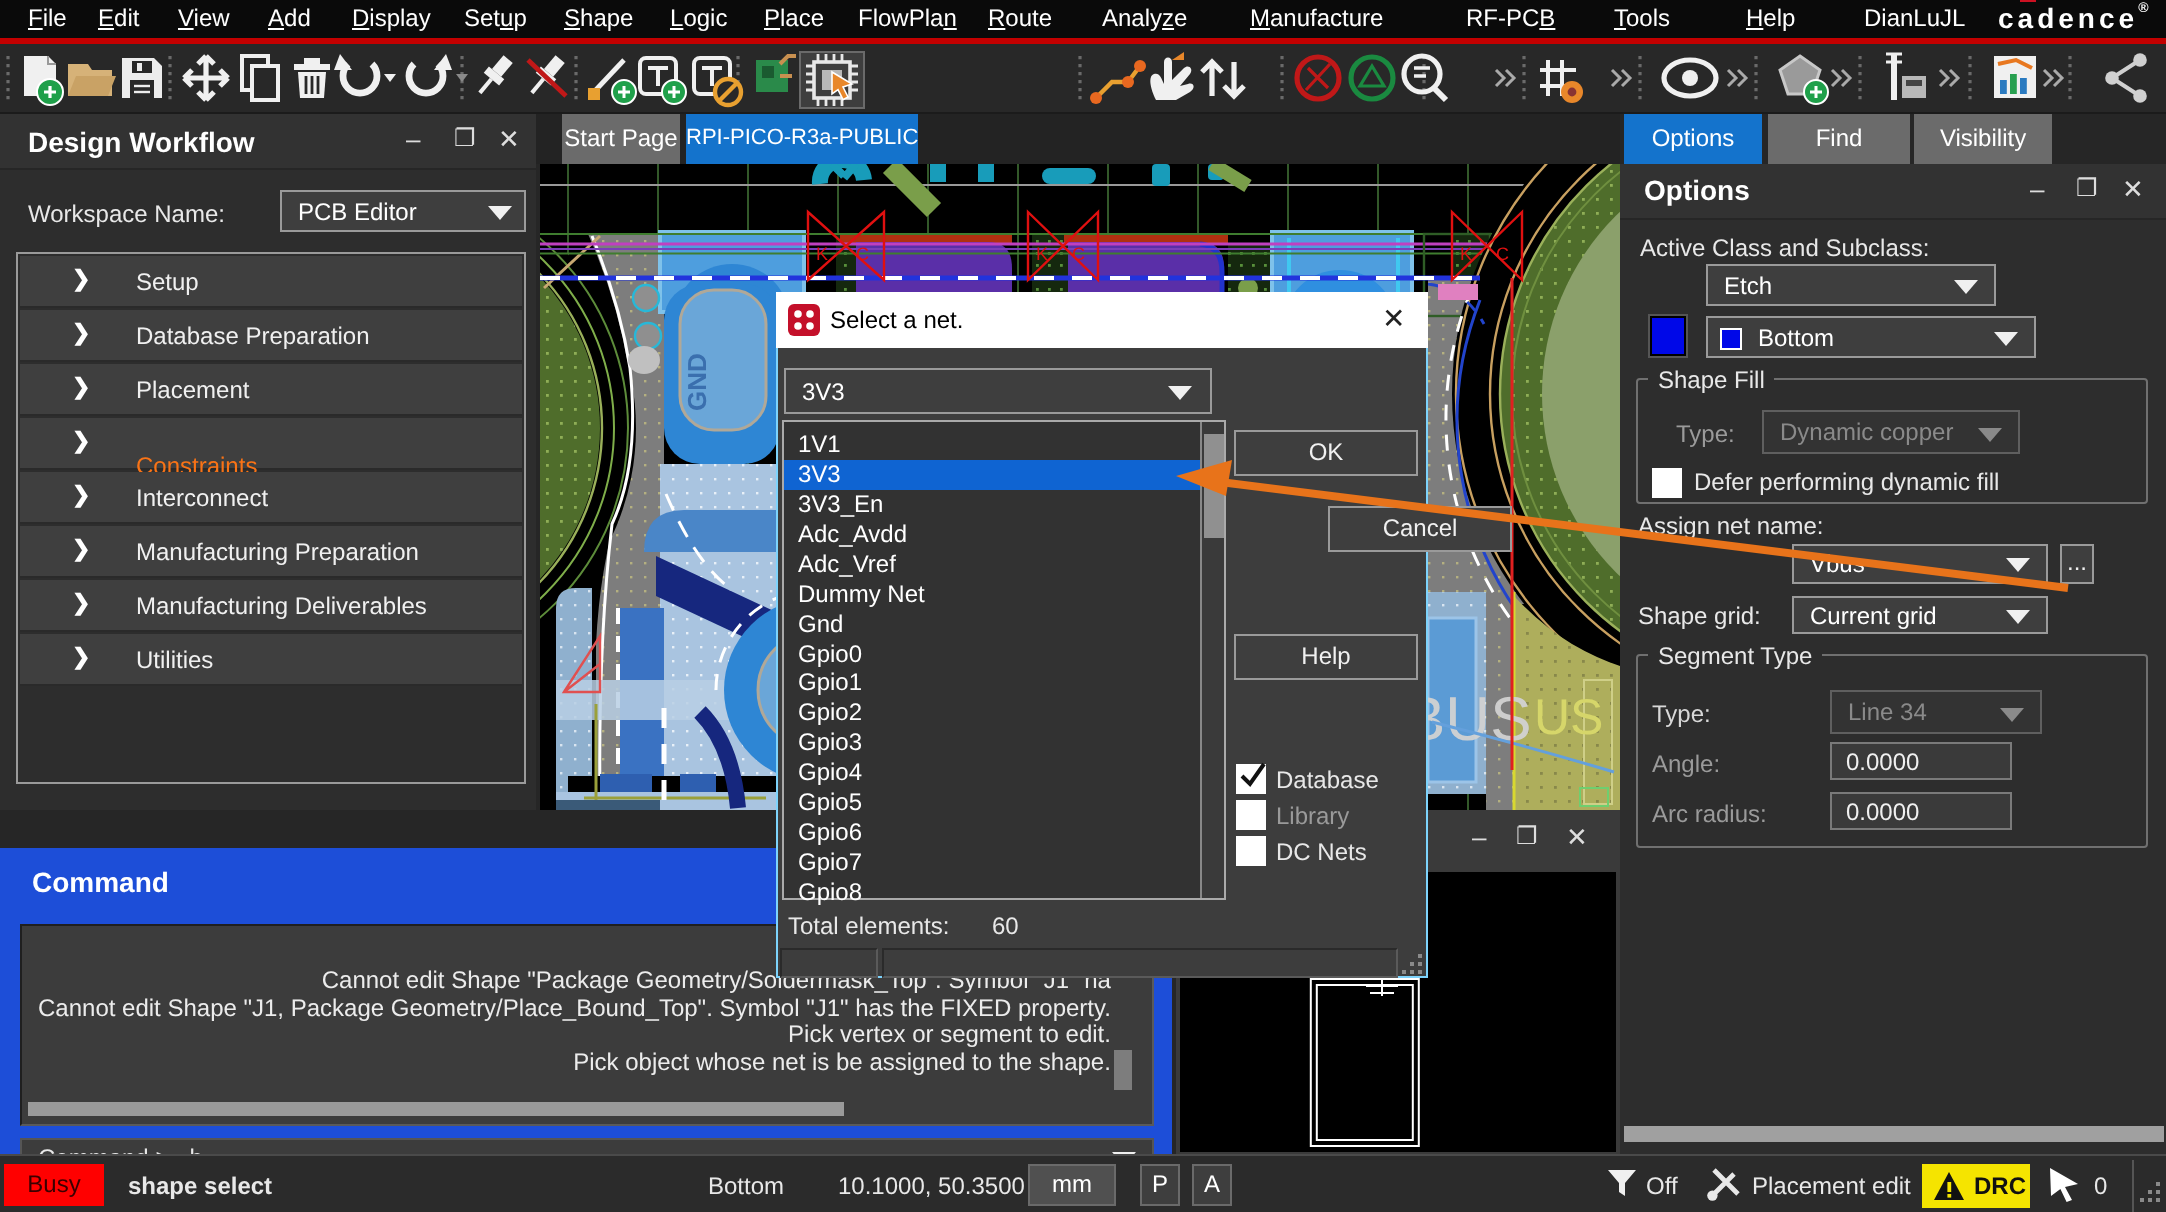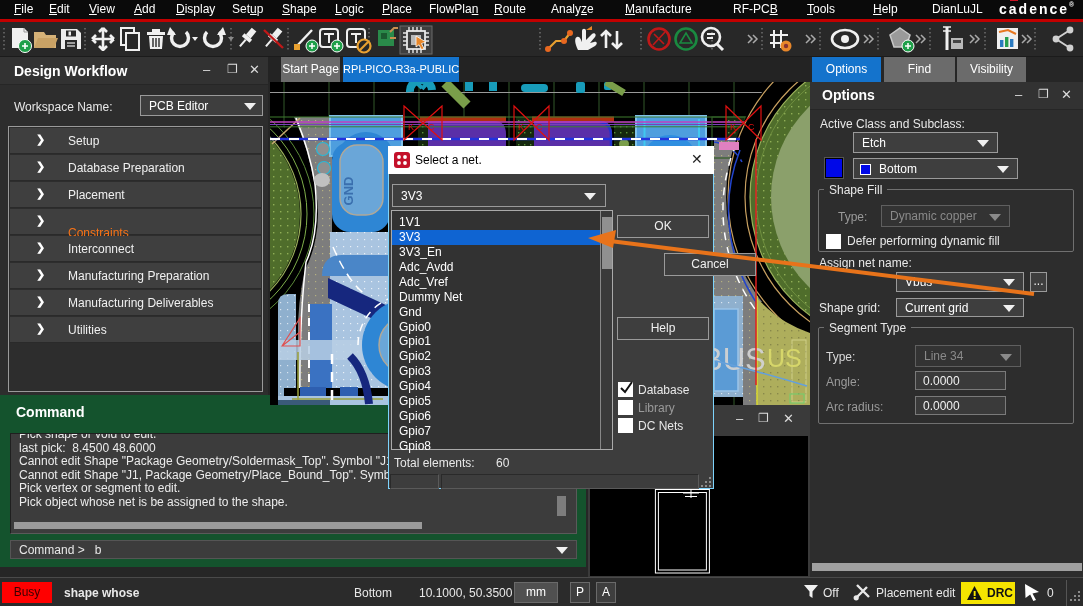--- a/index.html
+++ b/index.html
@@ -238,21 +238,21 @@
           <span style="position:absolute;left:26px;top:5px;color:#fff;font-weight:bold;font-size:11px;">❯</span>
           <span style="position:absolute;left:58px;top:6px;color:#f0f0f0;">Manufacturing Deliverables</span>
         </div>
         <div style="position:absolute;left:1px;top:190px;width:251px;height:26px;background:#3f3f3f;border-bottom:1px solid #2a2a2a;">
           <span style="position:absolute;left:26px;top:5px;color:#fff;font-weight:bold;font-size:11px;">❯</span>
           <span style="position:absolute;left:58px;top:6px;color:#f0f0f0;">Utilities</span>
         </div>
       </div>
 </div>
 
-<div class="abs" style="left:0;top:395px;width:586px;height:172px;background:#14532d;">
+<div class="abs" style="left:0;top:424px;width:586px;height:172px;background:#1d4ed8;text-align:right;">
   <span style="position:absolute;left:16px;top:9px;font-size:14px;font-weight:bold;color:#fff;">Command</span>
   <div style="position:absolute;left:10px;top:38px;width:567px;height:101px;background:#3c3c3c;border:1px solid #1f1f1f;border-bottom-color:#5a5a5a;border-right-color:#5a5a5a;overflow:hidden;">
     <div style="position:absolute;left:8px;top:-6px;line-height:13.5px;white-space:pre;color:#ececec;">Pick shape or void to edit.
 last pick:  8.4500 48.6000
 Cannot edit Shape "Package Geometry/Soldermask_Top". Symbol "J1" ha
 Cannot edit Shape "J1, Package Geometry/Place_Bound_Top". Symbol "J1" has the FIXED property.
 Pick vertex or segment to edit.
 Pick object whose net is be assigned to the shape.</div>
     <div style="position:absolute;left:546px;top:62px;width:9px;height:20px;background:#7d7d7d;"></div>
     <div style="position:absolute;left:3px;top:88px;width:408px;height:7px;background:#9a9a9a;"></div>
@@ -531,21 +531,21 @@
   <span class="glabel" style="position:absolute;left:16px;top:343px;">Arc radius:</span>
   <div style="position:absolute;left:105px;top:339px;width:91px;height:19px;background:#3a3a3a;border:1px solid #7a7a7a;">
     <span style="position:absolute;left:7px;top:2px;color:#f0f0f0;">0.0000</span>
   </div>
 
   <div style="position:absolute;left:2px;top:506px;width:270px;height:8px;background:#a0a0a0;"></div>
 </div>
 
 <div class="abs" style="left:0;top:577px;width:1083px;height:29px;background:#2b2b2b;border-top:1px solid #4a4a4a;" id="statusbar">
   <div style="position:absolute;left:2px;top:4px;width:50px;height:21px;background:#ff0000;color:#3a0000;text-align:center;line-height:21px;">Busy</div>
-  <span style="position:absolute;left:64px;top:8px;font-weight:bold;">shape whose</span>
+  <span style="position:absolute;left:64px;top:8px;font-weight:bold;">shape select</span>
   <span style="position:absolute;left:354px;top:8px;">Bottom</span>
   <span style="position:absolute;left:419px;top:8px;">10.1000, 50.3500</span>
   <div style="position:absolute;left:514px;top:4px;width:44px;height:21px;background:#505050;border:1px solid #6a6a6a;color:#fff;text-align:center;line-height:19px;">mm</div>
   <div style="position:absolute;left:570px;top:4px;width:20px;height:21px;background:#3e3e3e;border:1px solid #6a6a6a;color:#fff;text-align:center;line-height:19px;">P</div>
   <div style="position:absolute;left:596px;top:4px;width:20px;height:21px;background:#3e3e3e;border:1px solid #6a6a6a;color:#fff;text-align:center;line-height:19px;">A</div>
   <svg style="position:absolute;left:803px;top:6px;" width="16" height="16">
         <path d="M1 1 L15 1 L9.5 7.5 L9.5 14 L6.5 12 L6.5 7.5 Z" fill="#f0f0f0"></path>
       </svg>
   <span style="position:absolute;left:823px;top:8px;">Off</span>
   <svg style="position:absolute;left:853px;top:5px;" width="18" height="18">

